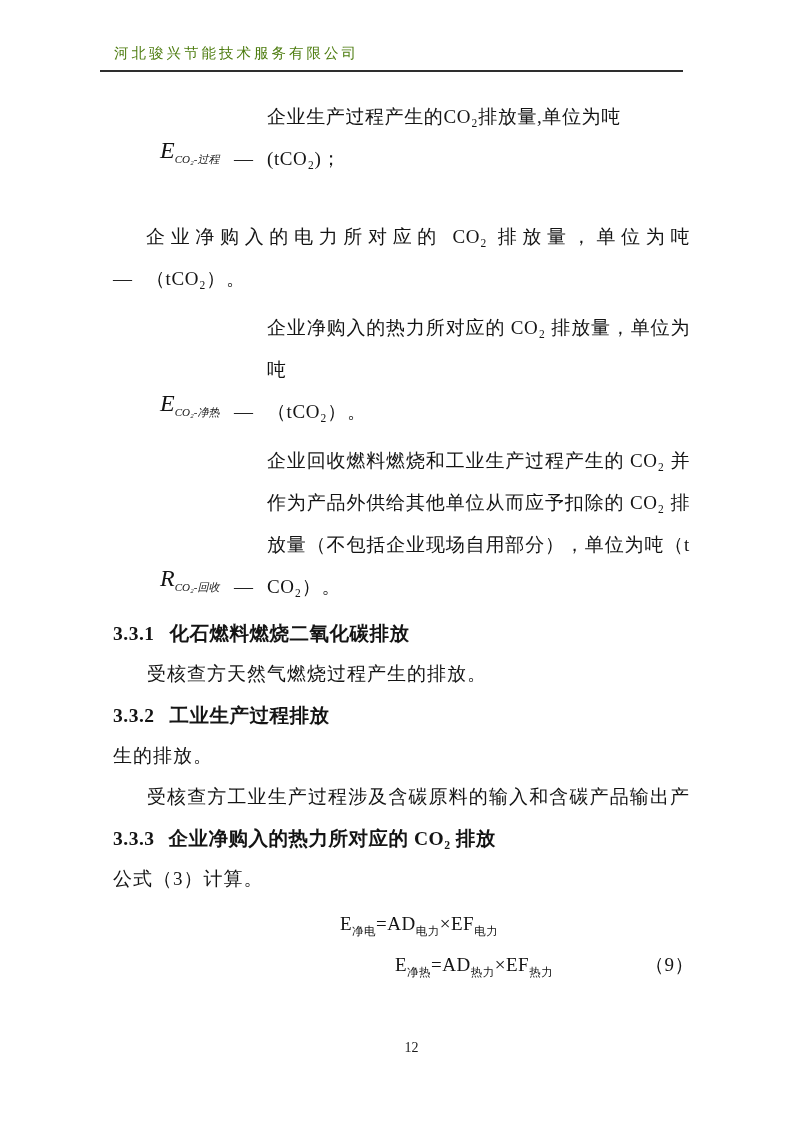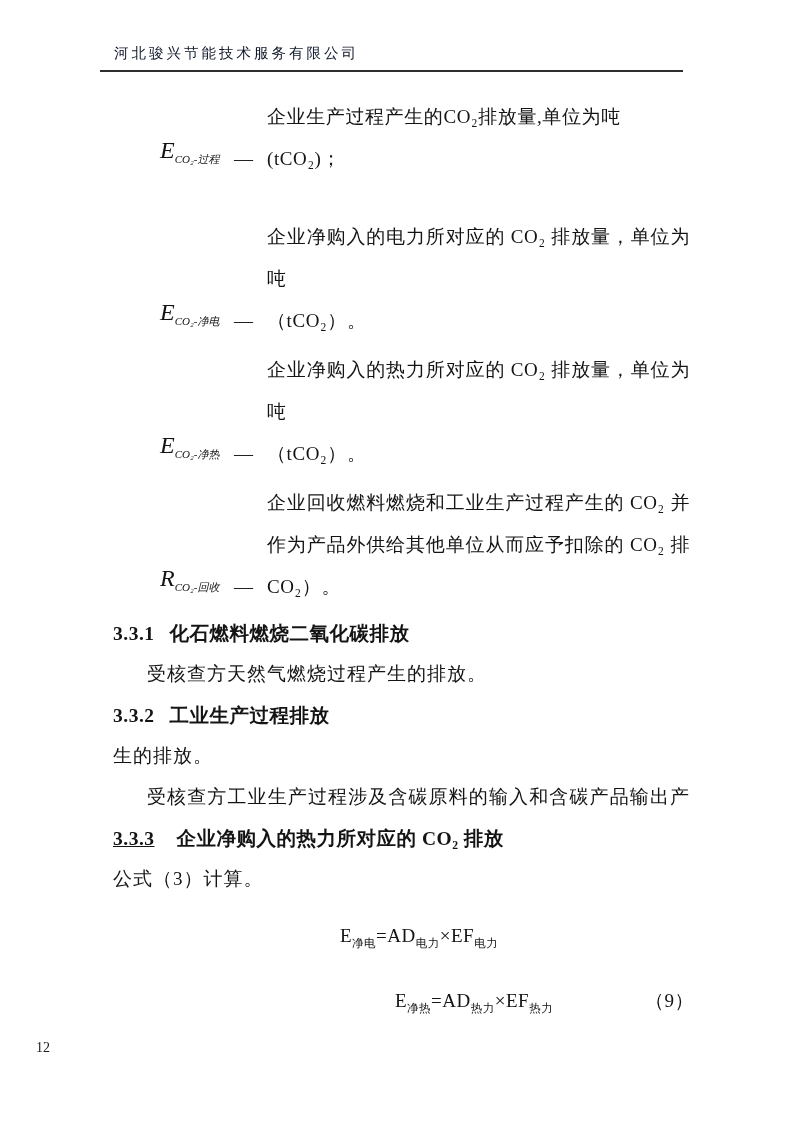--- a/index.html
+++ b/index.html
@@ -12,21 +12,21 @@
     color:#141414;
   }
   
   .header{
     margin:0 117px 0 100px;
     padding-top:44px;
   }
   .header-text{
     font-size:14.5px;
     letter-spacing:3px;
-    color:#0f172a;
+    color:#4d7c0f;
     padding-left:14px;
     padding-bottom:7px;
   }
   .header-rule{
     border-bottom:2.5px solid #2e2e2e;
   }
   
   .content{
     margin:0 110px 0 113px; 
     font-size:19px;
@@ -77,53 +77,53 @@
   
   .heading{
     font-weight:bold;
     font-size:19.5px;
     line-height:38px;
     margin-top:3px;
     letter-spacing:0.5px;
   }
   .h-num{margin-right:0;text-align:right;}
   .h-num.gap-wide{margin-right:15px;}
-  .h-num.gap-narrow{margin-right:22px;text-decoration:underline;}
+  .h-num.gap-narrow{margin-right:14px;}
   .para-line{
     display:block;
     line-height:41px;
     letter-spacing:1px;
   }
   .para-line.indent{text-indent:34px;}
   .para-line.fill{
     text-align:justify;
     text-align-last:justify;
   }
   
   .formula-block{margin-top:8px;}
   .formula{
-    line-height:57px;
+    line-height:33px;
     font-size:19px;
     letter-spacing:0.5px;
     position:relative;
   }
   .formula.f1{margin-left:227px;}
   .formula.f2{margin-left:282px;}
   .formula sub{font-size:11.5px;}
   .formula-number{
     position:absolute;
     left:250px;
     top:0;
   }
   
   .footer{
     position:absolute;
     top:1038px;
     left:0;right:13px;
-    text-align:left;
+    text-align:center;
     margin-left:36px;
   }
   .page-number{
     font-size:14px;
     color:#1a1a1a;
   }
 </style>
 </head>
 <body>
 
@@ -140,21 +140,20 @@
 
       <div class="def-item gap-large">
         <div class="def-term"><span class="def-sym">E</span><sub class="def-sub">CO₂-过程</sub></div>
         <div class="def-dash">—</div>
         <div class="def-text">
           <span class="def-line">企业生产过程产生的CO₂排放量,单位为吨(tCO₂)；</span>
         </div>
       </div>
 
       <div class="def-item gap-small">
-        <div class="def-term"><span class="def-sym">E</span><sub class="def-sub">CO₂-净电</sub></div>
         <div class="def-dash">—</div>
         <div class="def-text">
           <span class="def-line fill">企业净购入的电力所对应的 CO₂ 排放量，单位为吨</span>
           <span class="def-line">（tCO₂）。</span>
         </div>
       </div>
 
       <div class="def-item gap-small">
         <div class="def-term"><span class="def-sym">E</span><sub class="def-sub">CO₂-净热</sub></div>
         <div class="def-dash">—</div>
@@ -163,20 +162,21 @@
           <span class="def-line">（tCO₂）。</span>
         </div>
       </div>
 
       <div class="def-item gap-small">
         <div class="def-term"><span class="def-sym">R</span><sub class="def-sub">CO₂-回收</sub></div>
         <div class="def-dash">—</div>
         <div class="def-text">
           <span class="def-line fill">企业回收燃料燃烧和工业生产过程产生的 CO₂ 并</span>
           <span class="def-line fill">作为产品外供给其他单位从而应予扣除的 CO₂ 排</span>
+          <span class="def-line fill">放量（不包括企业现场自用部分），单位为吨（t</span>
           <span class="def-line">CO₂）。</span>
         </div>
       </div>
 
     </div>
 
     <div class="heading">
       <span class="h-num gap-wide">3.3.1</span><span class="h-title">化石燃料燃烧二氧化碳排放</span>
     </div>
     <div>

